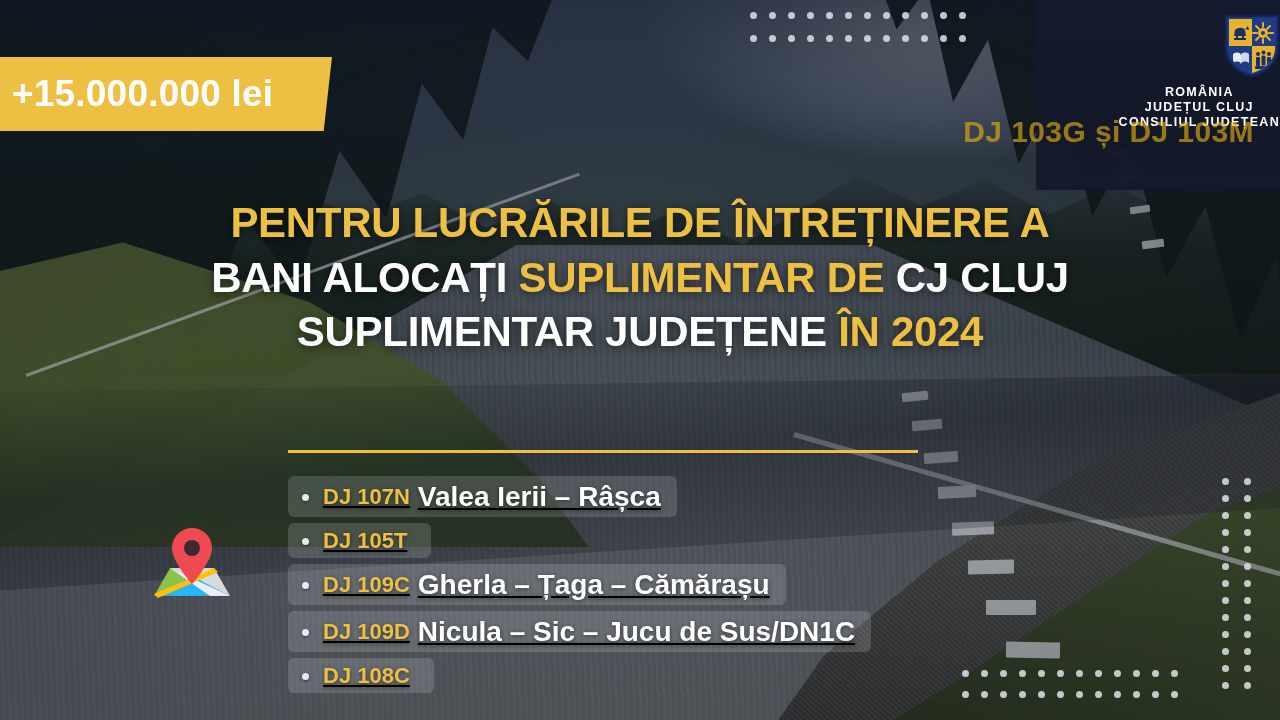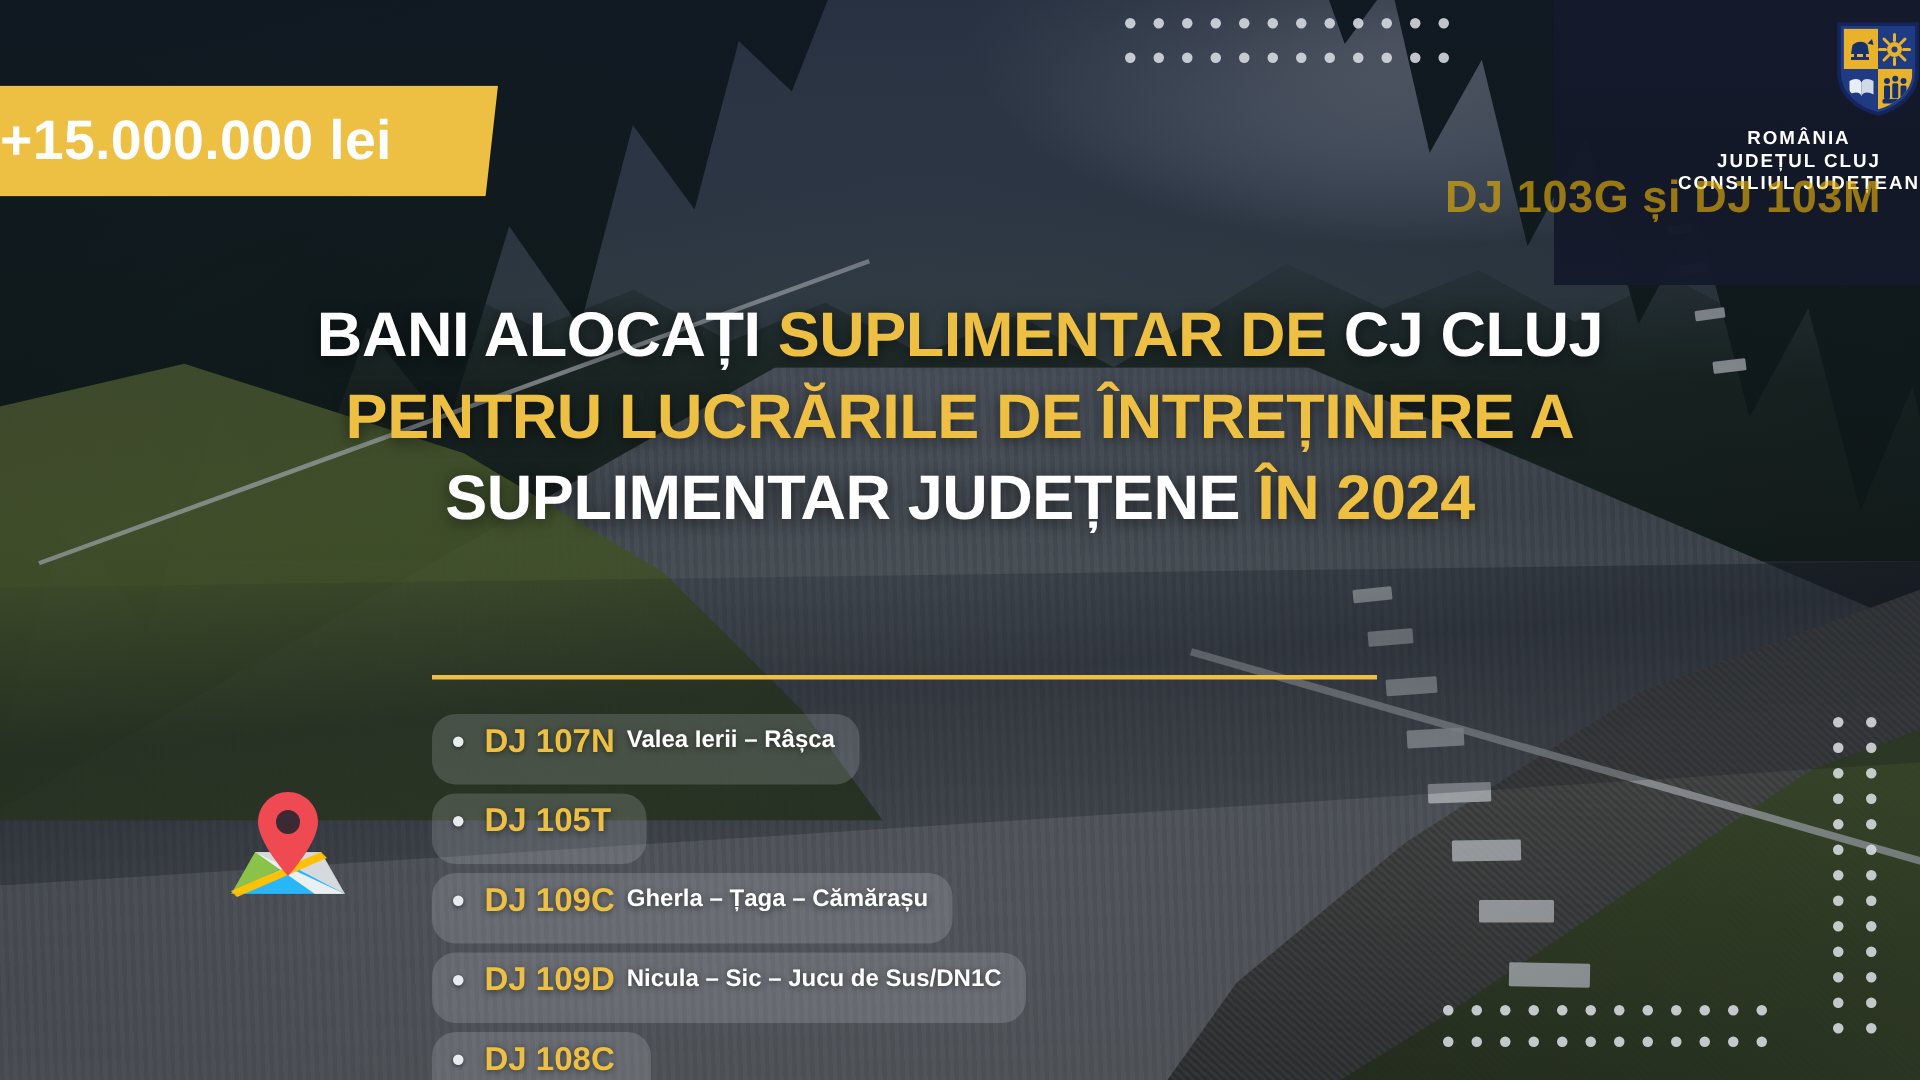--- a/index.html
+++ b/index.html
@@ -117,21 +117,21 @@
 
   
   .amount-banner{
     position:absolute; left:0; top:57px; width:332px; height:74px;
     background:#edbf42;
     clip-path:polygon(0 0, 100% 0, 97.5% 100%, 0 100%);
     display:flex; align-items:center;
   }
   .amount-banner span{
     color:#ffffff; font-size:37px; font-weight:700; letter-spacing:.2px;
-    white-space:nowrap;
+    padding-left:12px; white-space:nowrap;
   }
 
   
   .logo-block{
     position:absolute; right:0; top:14px; width:244px;
     display:flex; flex-direction:column; align-items:flex-end;
   }
   .crest{ width:56px; height:64px; display:block; }
   .logo-lines{ margin-top:7px; text-align:center; }
   .logo-lines div{
@@ -169,35 +169,35 @@
   .map-icon{ position:absolute; left:140px; top:518px; width:104px; height:92px; }
 
   
   .road-list{
     position:absolute; left:288px; top:476px; width:660px;
     display:flex; flex-direction:column; gap:6px;
   }
   .road-item{
     display:flex; align-items:center;
     background:rgba(232,236,241,.17);
-    border-radius:16px;
-    padding:5px 16px 16px 14px;
-    width:max-content; max-width:660px;
+    border-radius:6px;
+    padding:5px 16px 4px 14px;
+    width:max-content; max-width:660px;text-decoration:underline;
   }
   .bullet{
     width:7px; height:7px; border-radius:50%;
     background:#e9ecef; margin-right:14px; flex:none;
     box-shadow:0 1px 3px rgba(0,0,0,.5);
   }
   .road-code{
     color:#edbf42; font-size:22px; font-weight:700; margin-right:8px;
     text-shadow:0 1px 4px rgba(0,0,0,.5); white-space:nowrap;
   }
   .road-name{
-    color:#ffffff; font-size:16px; font-weight:700;
+    color:#ffffff; font-size:28px; font-weight:700;
     text-shadow:0 1px 4px rgba(0,0,0,.5); white-space:nowrap;
   }
 </style>
 </head>
 <body>
 
 <div class="poster">
 
   <div class="bg">
     <div class="bg-sky"></div>
@@ -372,24 +372,24 @@
       <div>ROMÂNIA</div>
       <div>JUDEȚUL CLUJ</div>
       <div>CONSILIUL JUDEȚEAN</div>
     </div>
   </div>
 
   <div class="ghost-text">DJ 103G și DJ 103M</div>
 
   <div class="headline">
     <div class="hl">
+      <span class="y">PENTRU LUCRĂRILE DE ÎNTREȚINERE A</span>
+    </div>
+    <div class="hl">
       <span class="w">BANI ALOCAȚI </span><span class="y">SUPLIMENTAR DE </span><span class="w">CJ CLUJ</span>
-    </div>
-    <div class="hl">
-      <span class="y">PENTRU LUCRĂRILE DE ÎNTREȚINERE A</span>
     </div>
     <div class="hl">
       <span class="w">SUPLIMENTAR JUDEȚENE </span><span class="y">ÎN 2024</span>
     </div>
   </div>
 
   <div class="divider"></div>
 
   <svg class="map-icon" viewBox="0 0 104 92">
     <g>

